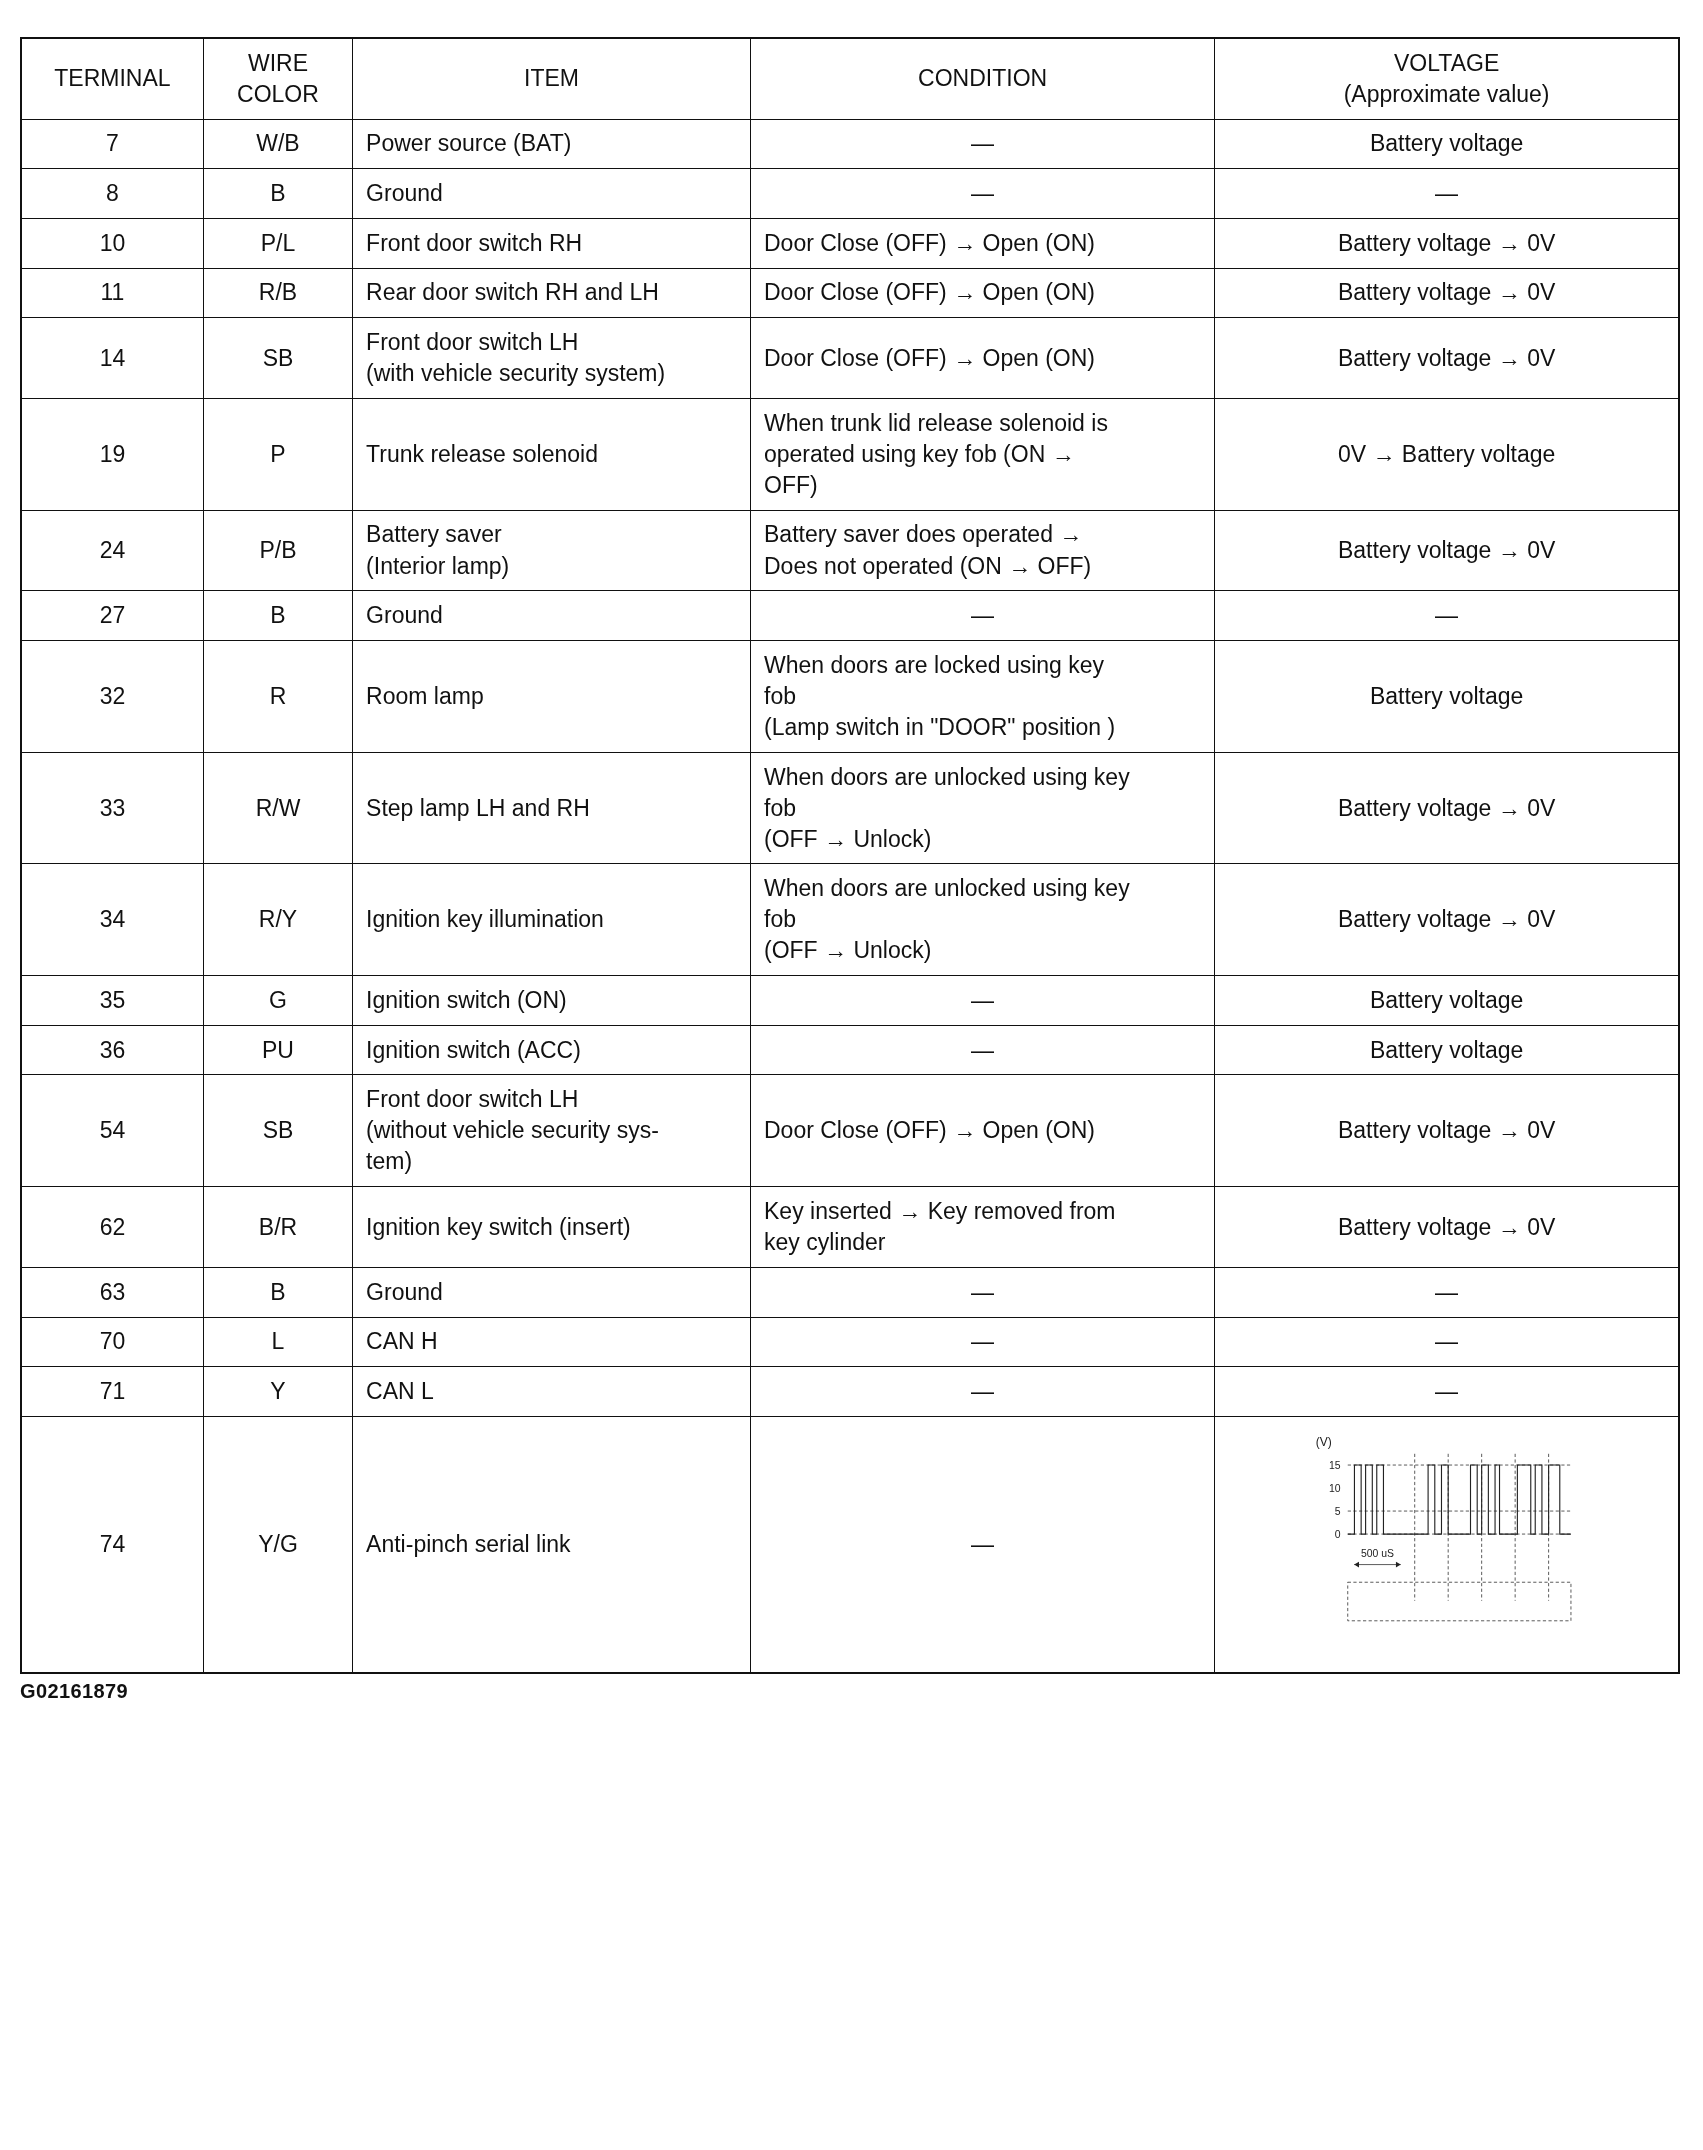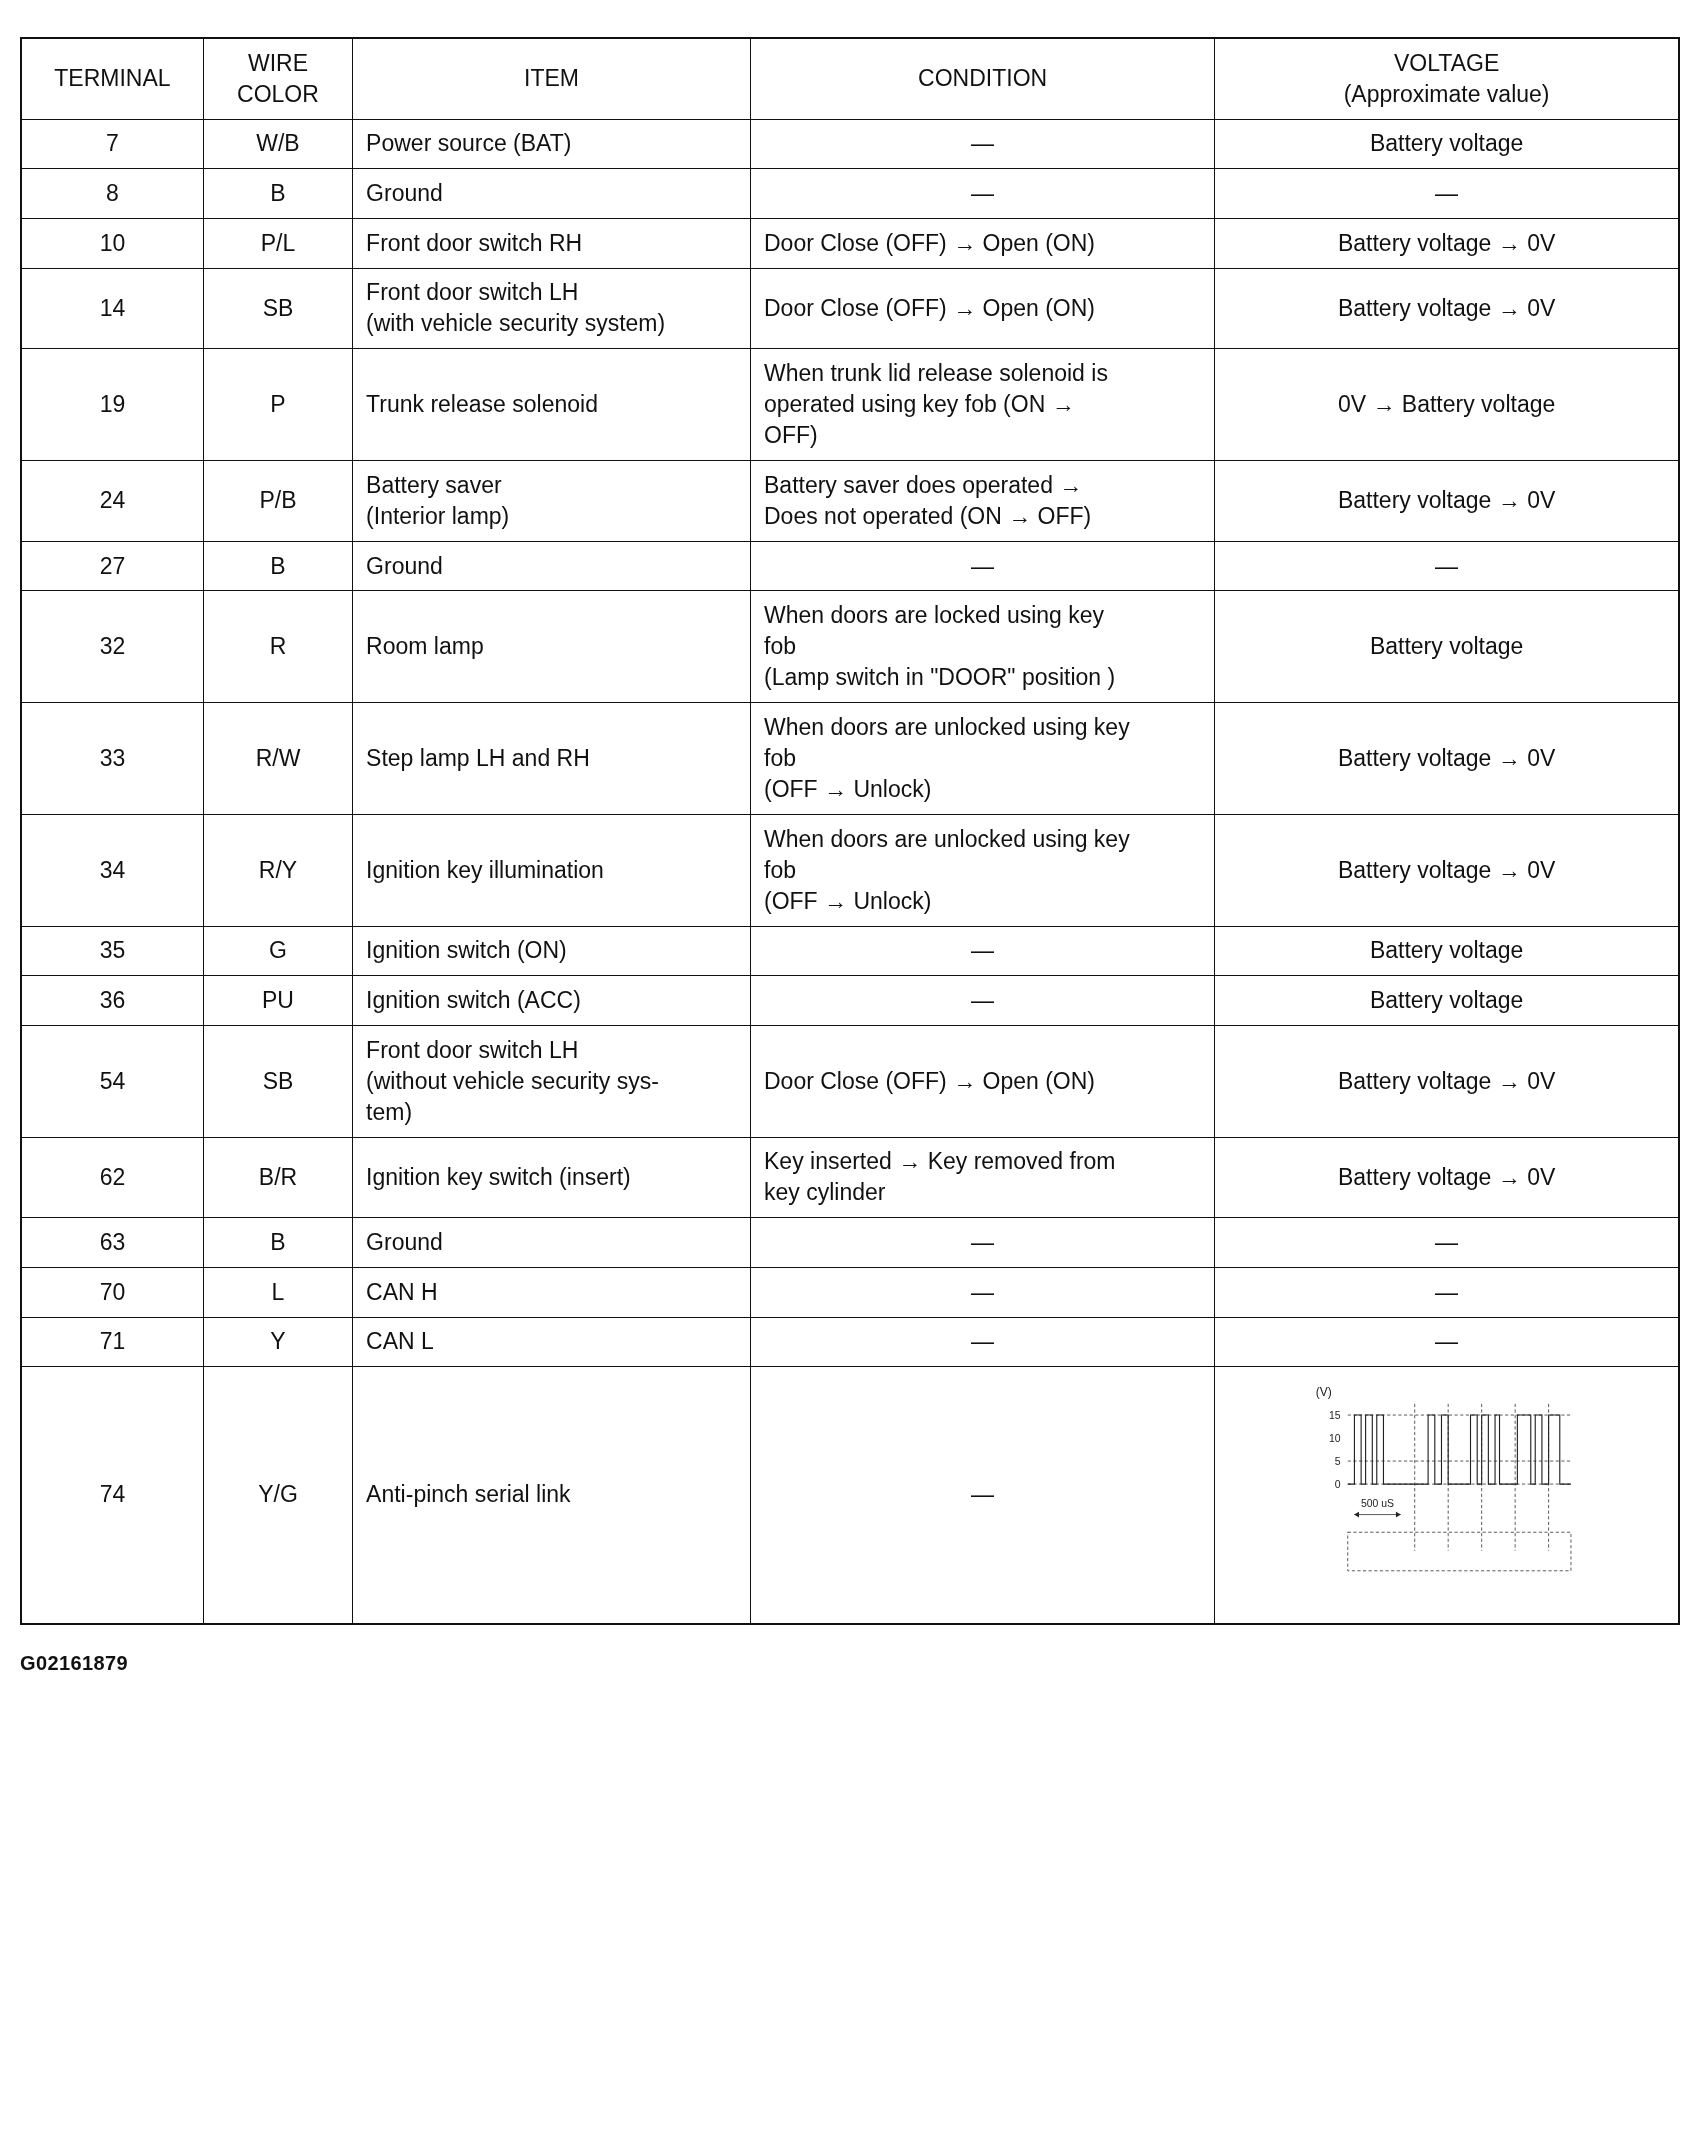--- a/index.html
+++ b/index.html
@@ -29,21 +29,21 @@
   thead th {
     font-weight: normal;
     text-align: center;
     height: 74px;
     vertical-align: middle;
   }
   td.c-center { text-align: center; }
   td.c-left { text-align: left; padding-left: 13px; }
   td.waveform-cell { text-align: center; padding: 11.2px 6.4px; }
   .figure-id {
-    margin-top: 27px;
+    margin-top: 6px;
     font-size: 20px;
     font-weight: bold;
     letter-spacing: 0.4px;
   }
   svg text { font-family: "Liberation Sans", sans-serif; }
 </style>
 </head>
 <body>
 
 <div class="page">
@@ -79,20 +79,27 @@
           <td class="c-center">8</td>
           <td class="c-center">B</td>
           <td class="c-left">Ground</td>
           <td class="c-center">—</td>
           <td class="c-center">—</td>
         </tr>
         <tr>
           <td class="c-center">10</td>
           <td class="c-center">P/L</td>
           <td class="c-left">Front door switch RH</td>
+          <td class="c-left">Door Close (OFF) → Open (ON)</td>
+          <td class="c-center">Battery voltage → 0V</td>
+        </tr>
+        <tr>
+          <td class="c-center">11</td>
+          <td class="c-center">R/B</td>
+          <td class="c-left">Rear door switch RH and LH</td>
           <td class="c-left">Door Close (OFF) → Open (ON)</td>
           <td class="c-center">Battery voltage → 0V</td>
         </tr>
         <tr>
           <td class="c-center">14</td>
           <td class="c-center">SB</td>
           <td class="c-left">Front door switch LH
 (with vehicle security system)</td>
           <td class="c-left">Door Close (OFF) → Open (ON)</td>
           <td class="c-center">Battery voltage → 0V</td>

